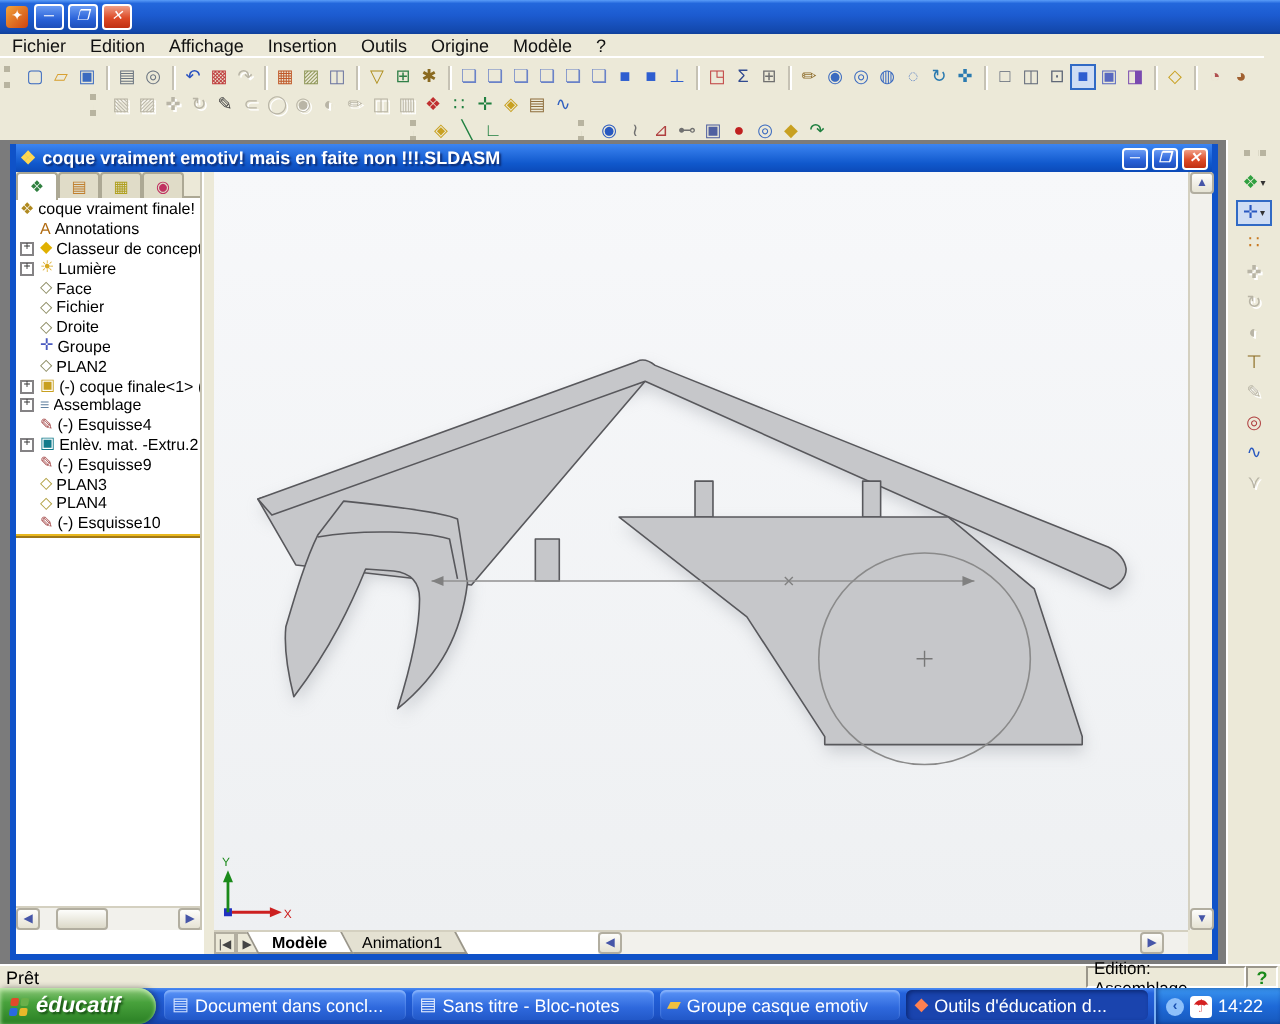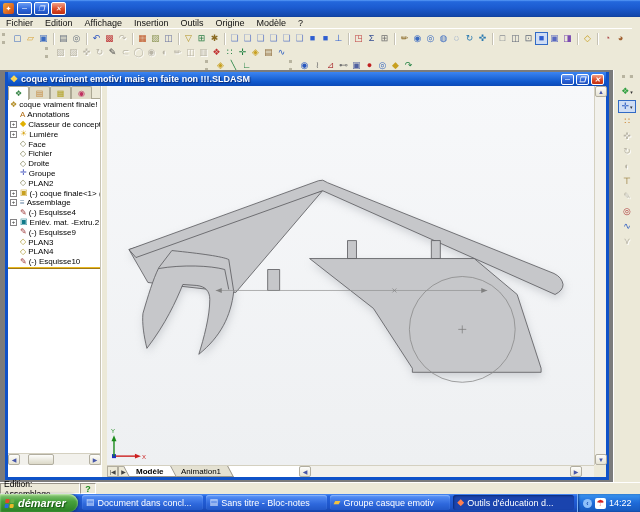--- a/index.html
+++ b/index.html
@@ -791,33 +791,34 @@
         <span class="sbtn">◀</span>
         <span class="sbtn" style="margin-right:12px">▶</span>
       </div>
       <div class="corner"></div>
 
     </div>
   </div>
 </div>
 
 <div class="statusbar">
+  <span class="st-left">Prêt</span>
   <span class="st-mode">Edition: Assemblage</span>
   <span class="st-help">?</span>
 </div>
 
 <div class="taskbar">
   <div class="start">
     <span class="flag">
       <b style="background:#e04a2a"></b>
         <b style="background:#6ab04a"></b>
         <b style="background:#2a6ae0"></b>
         <b style="background:#e8b82a"></b>
     </span>
-    <span>démarrer</span>
+    <span>éducatif</span>
   </div>
   <div class="tasks">
 
       <span class="task">
         <i style="color: rgb(207, 224, 255);">▤</i>
         <span class="lb">Document dans concl...</span>
       </span>
 
       <span class="task">
         <i style="color: rgb(232, 240, 255);">▤</i>

